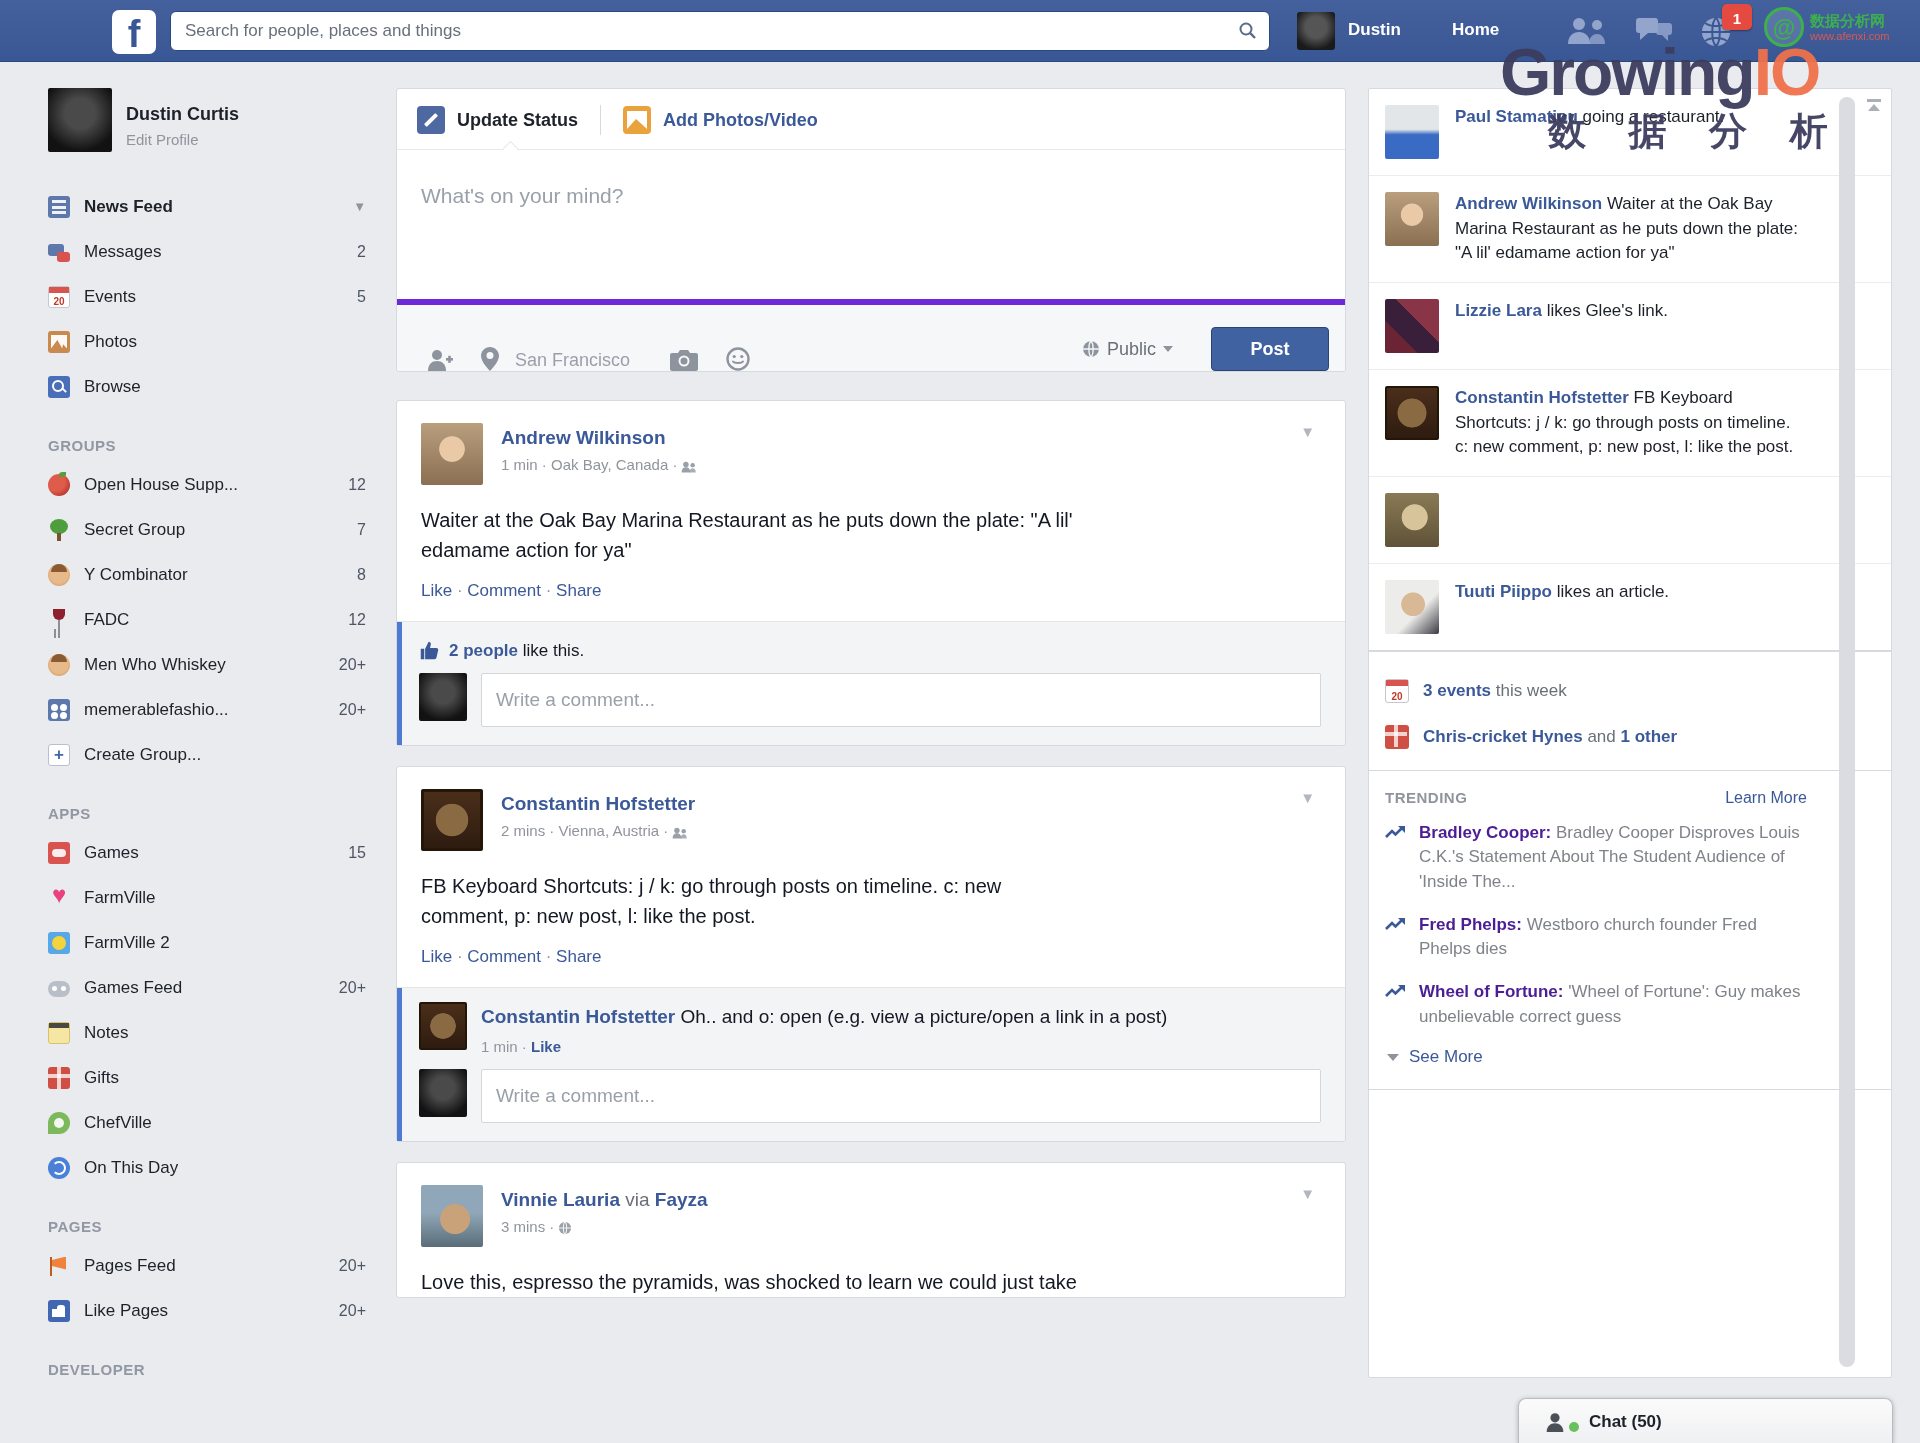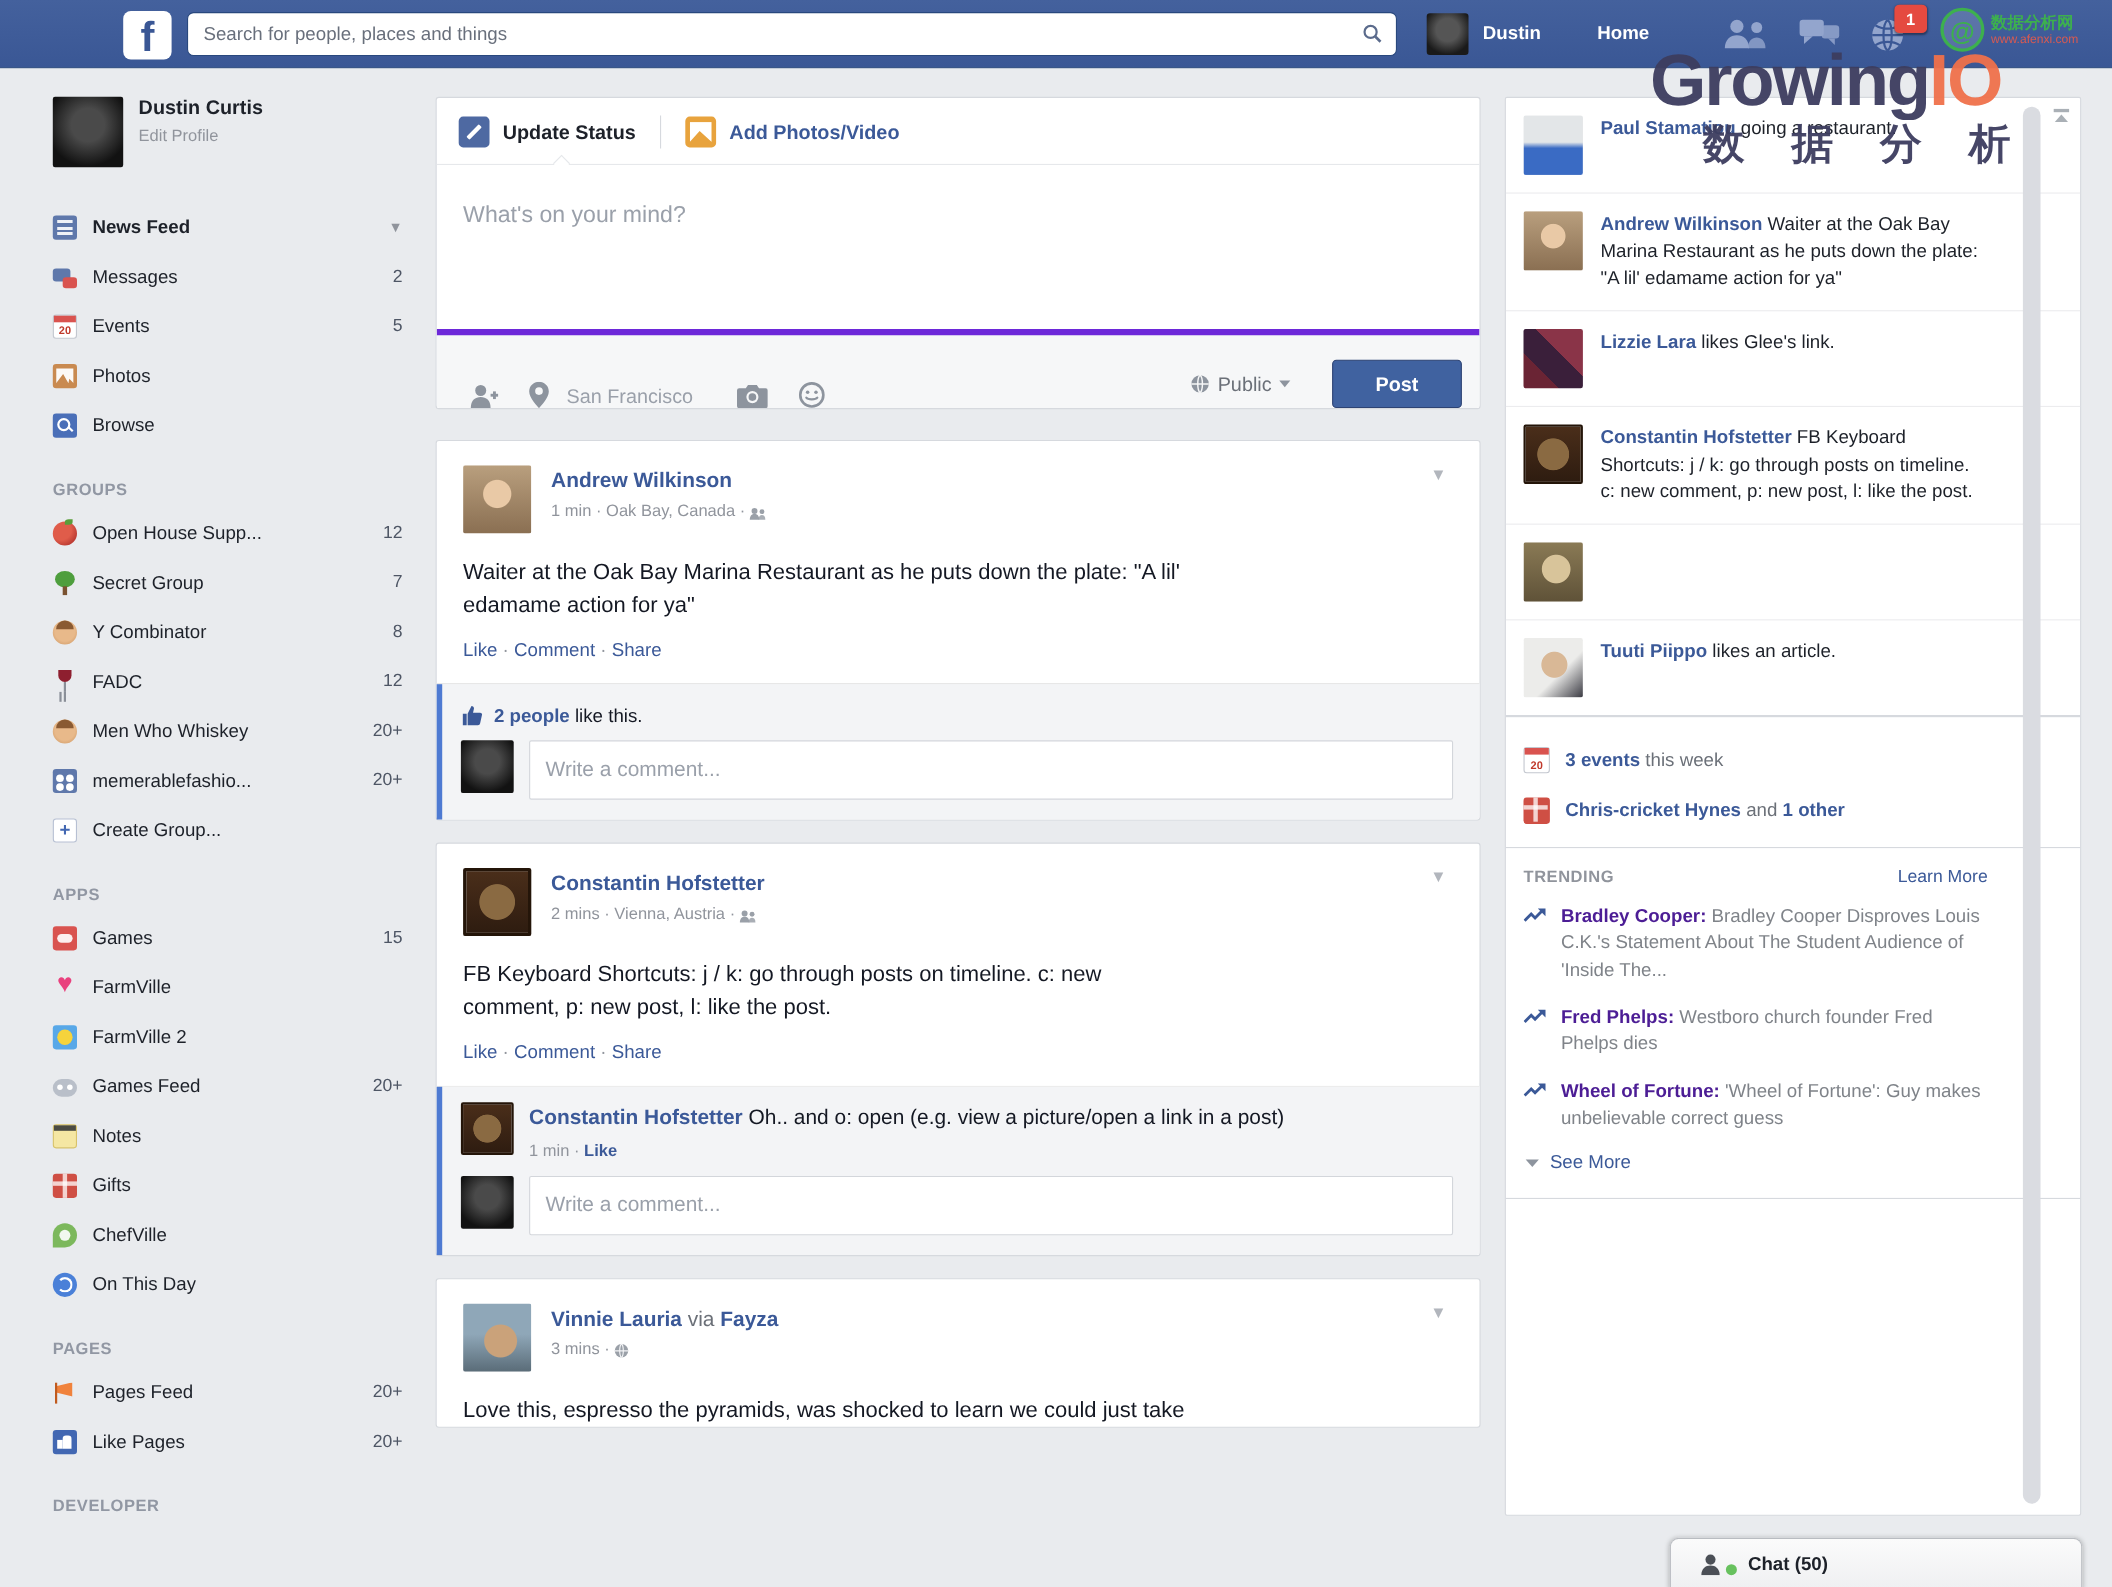--- a/index.html
+++ b/index.html
@@ -36,21 +36,21 @@
   .wm-badge .ring { width:40px; height:40px; border:3px solid #3db54a; border-radius:50%; color:#3db54a;
     font-size:23px; font-weight:bold; text-align:center; line-height:36px; background:rgba(255,255,255,.15); }
   .wm-badge .site { font-size:15px; font-weight:bold; color:#3db54a; line-height:1.2; }
   .wm-badge .url { font-size:11px; color:#e05a4e; }
 
   
   .leftcol { position:absolute; left:48px; top:88px; width:318px; }
   .profile { display:flex; gap:14px; }
   .profile .pavatar { width:64px; height:64px; border-radius:2px;
     background:radial-gradient(circle at 50% 40%, #4a4a4a 0 30%, #121212 75%); }
-  .pname { font-size:18px; font-weight:bold; color:#1d2129; margin-top:0; }
+  .pname { font-size:18px; font-weight:bold; color:#1d2129; margin-top:16px; }
   .pedit { font-size:15px; color:#90949c; margin-top:6px; }
   .snav { margin-top:32px; }
   .sitem { display:flex; align-items:center; height:45px; cursor:pointer; }
   .sic { width:22px; height:22px; margin-right:14px; flex:0 0 22px; position:relative; border-radius:3px; }
   .slabel { font-size:17px; color:#1d2129; white-space:nowrap; overflow:hidden; }
   .slabel.bold { font-weight:bold; }
   .scount { margin-left:auto; font-size:16px; color:#4e5665; }
   .nf-caret { margin-left:auto; color:#90949c; font-size:13px; }
   .shead { font-size:15px; font-weight:bold; color:#9197a3; letter-spacing:.5px; margin:28px 0 8px 0; }
 

